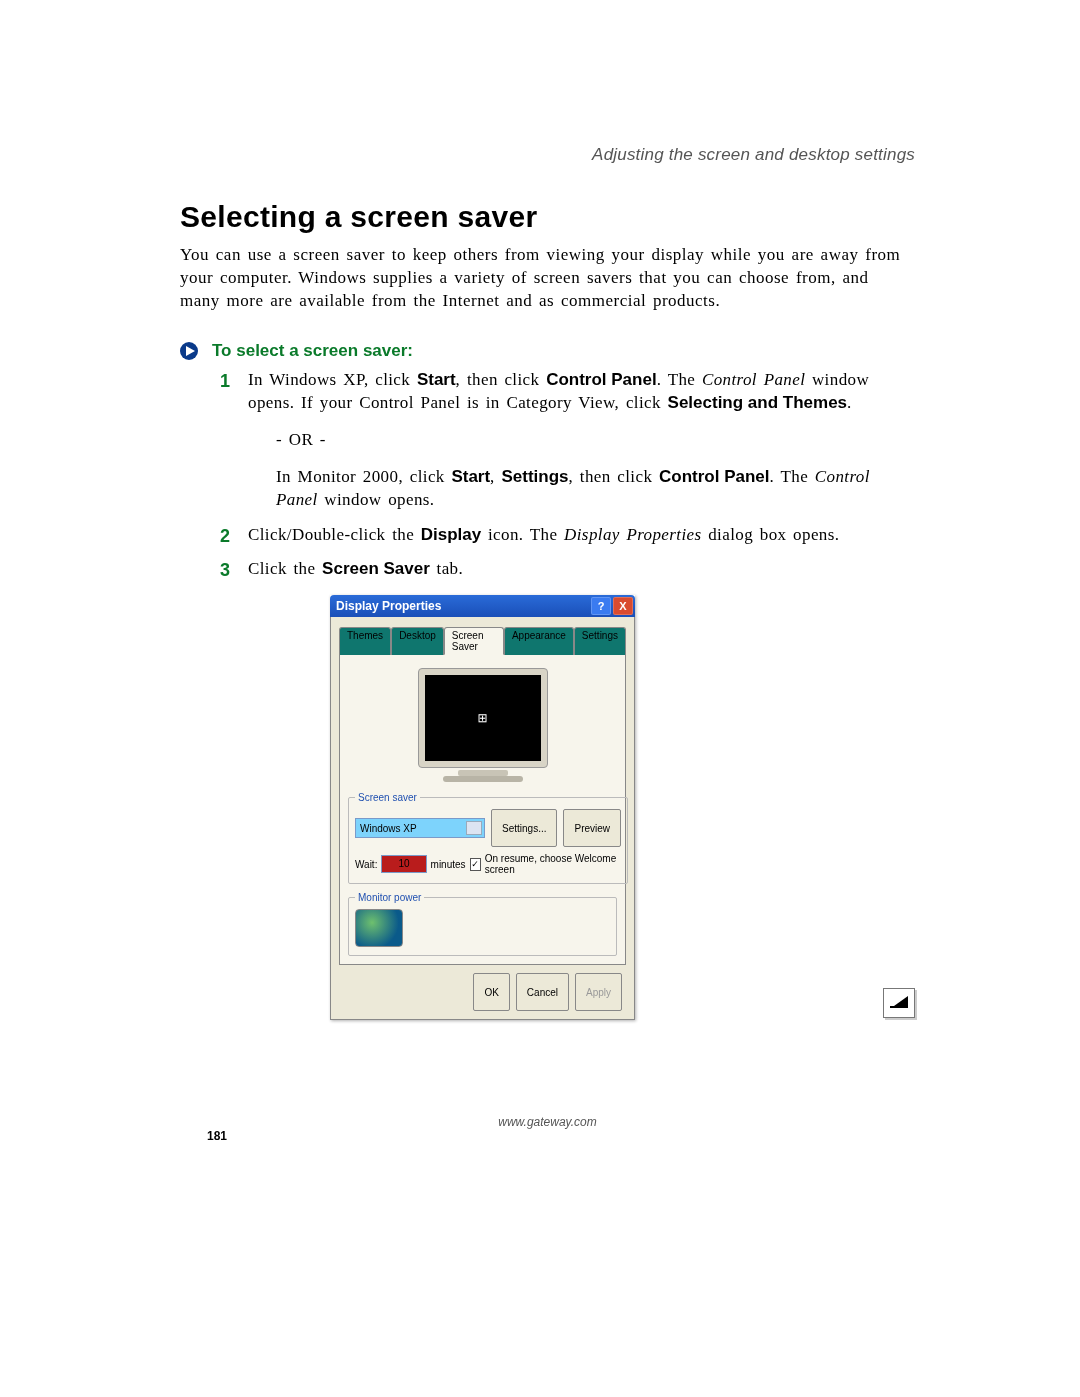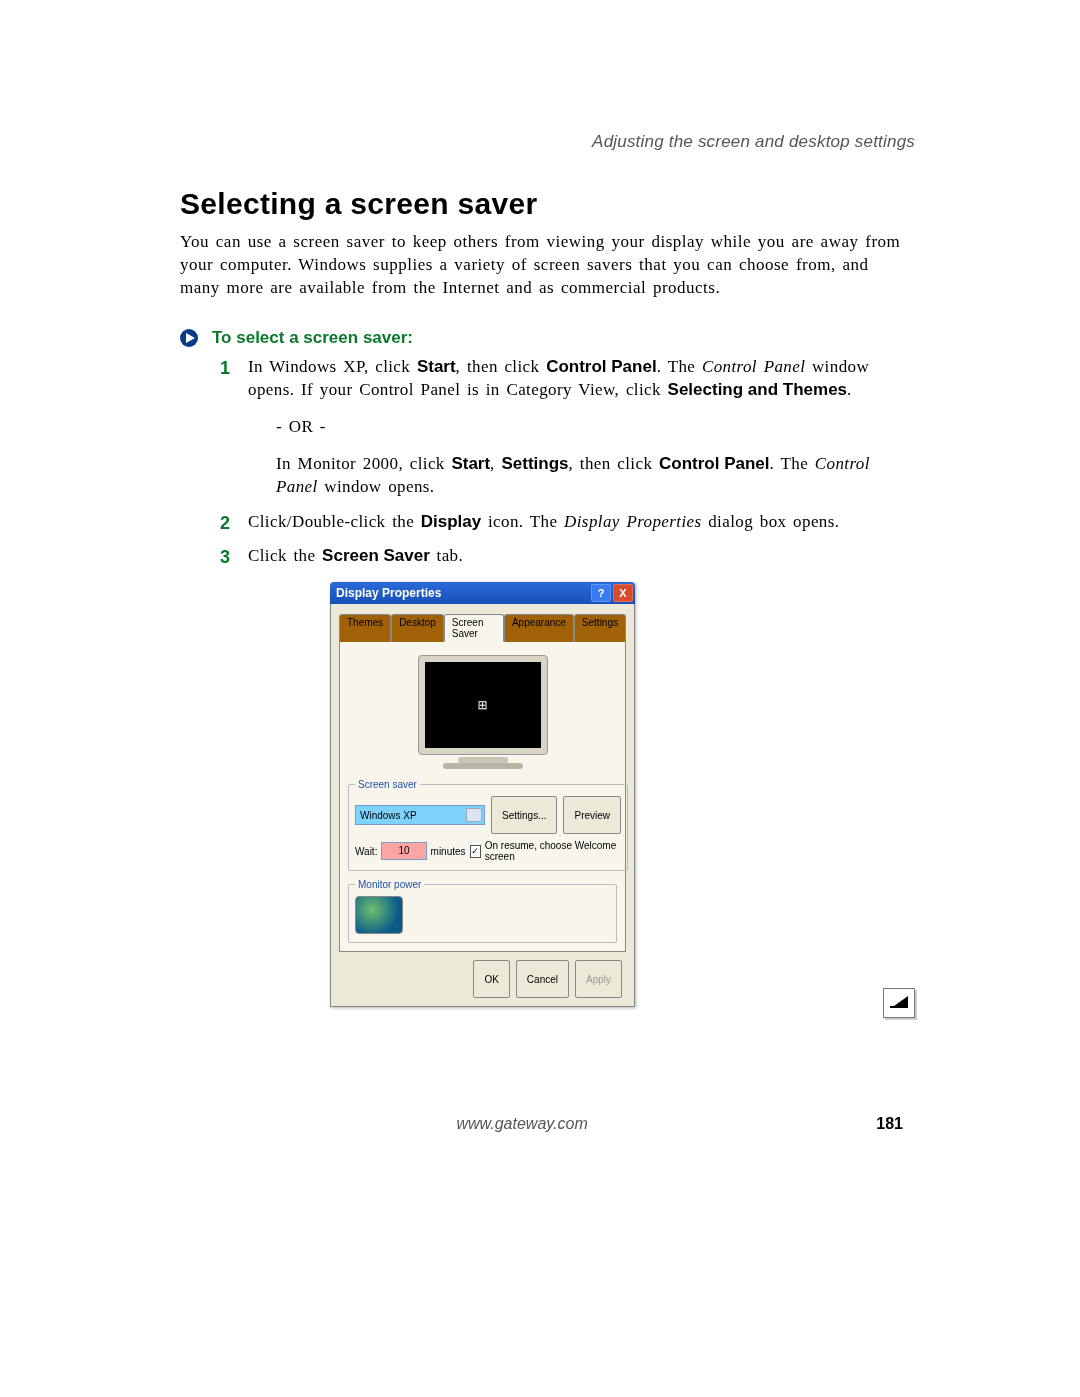--- a/index.html
+++ b/index.html
@@ -7,21 +7,21 @@
     background: #fff;
     font-family: Georgia, "Times New Roman", serif;
     color: #000;
     width: 1080px;
     height: 1397px;
     position: relative;
   }
   .page {
     position: absolute;
     left: 180px;
-    top: 132px;
+    top: 145px;
     width: 735px;
   }
   .chapter-line {
     text-align: right;
     font-style: italic;
     font-family: Arial, Helvetica, sans-serif;
     font-size: 17px;
     color: #555;
     letter-spacing: 0.2px;
   }
@@ -130,21 +130,21 @@
     border-bottom:1px solid #888;
     position:relative;
     top:1px;
   }
   .tab {
     padding: 2px 7px;
     border:1px solid #888;
     border-bottom:none;
     border-top-left-radius:3px;
     border-top-right-radius:3px;
-    background:#a16207;
+    background:#0f766e;
     font-size:10px;
     position:relative;
     top:1px;
   }
   .tab.active {
     background:#f7f5ec;
     border-bottom:1px solid #f7f5ec;
     z-index:2;
   }
   .tab-pane {
@@ -205,21 +205,21 @@
     height:20px;
     padding:8px 10px;
     border:1px solid #888;
     background:#ece9d8;
     font-size:10px;
     border-radius:2px;
     display:inline-flex; align-items:center;
   }
   .row2 { margin-top:6px; display:flex; align-items:center; gap:4px; font-size:10px; }
   .spin {
-    width:52px; height:16px; border:1px solid #7a9ac9; background:#fca5a5;
+    width:52px; height:16px; border:1px solid #7a9ac9; background:#b91c1c;
     font-size:10px; text-align:center; line-height:16px;
   }
   .chk { width:11px; height:11px; border:1px solid #555; background:#fff; display:inline-flex; align-items:center; justify-content:center; font-size:9px; }
   .monpow { display:flex; gap:8px; align-items:flex-start; }
   .globe {
     width:46px; height:36px;
     background: radial-gradient(circle at 35% 35%, #6ec06e, #0a5a8a 70%);
     border-radius:4px;
     border:1px solid #888;
   }
@@ -238,29 +238,30 @@
     top: 988px;
     width:30px; height:28px;
     border:1px solid #777;
     background:#fff;
     box-shadow:2px 2px 0 #ccc;
     display:flex; align-items:center; justify-content:center;
   }
 
   .footer {
     position:absolute;
-    left:168px;
+    left:180px;
     top: 1115px;
     width:735px;
     display:flex;
     font-family: Arial, Helvetica, sans-serif;
-    font-size:16px;
+    font-size:12px;
+    flex-direction:column;
   }
   .footer .url { flex:1; text-align:center; font-style:italic; color:#555; }
-  .footer .pnum { font-weight:bold; }
+  .footer .pnum { font-weight:bold;margin-left:27px; }
 </style>
 </head>
 <body>
 
 <div class="page">
   <div class="chapter-line">Adjusting the screen and desktop settings</div>
 
   <h1 class="section-title">Selecting a screen saver</h1>
 
   <div class="intro">You can use a screen saver to keep others from viewing your display while you are away from your computer. Windows supplies a variety of screen savers that you can choose from, and many more are available from the Internet and as commercial products.</div>

